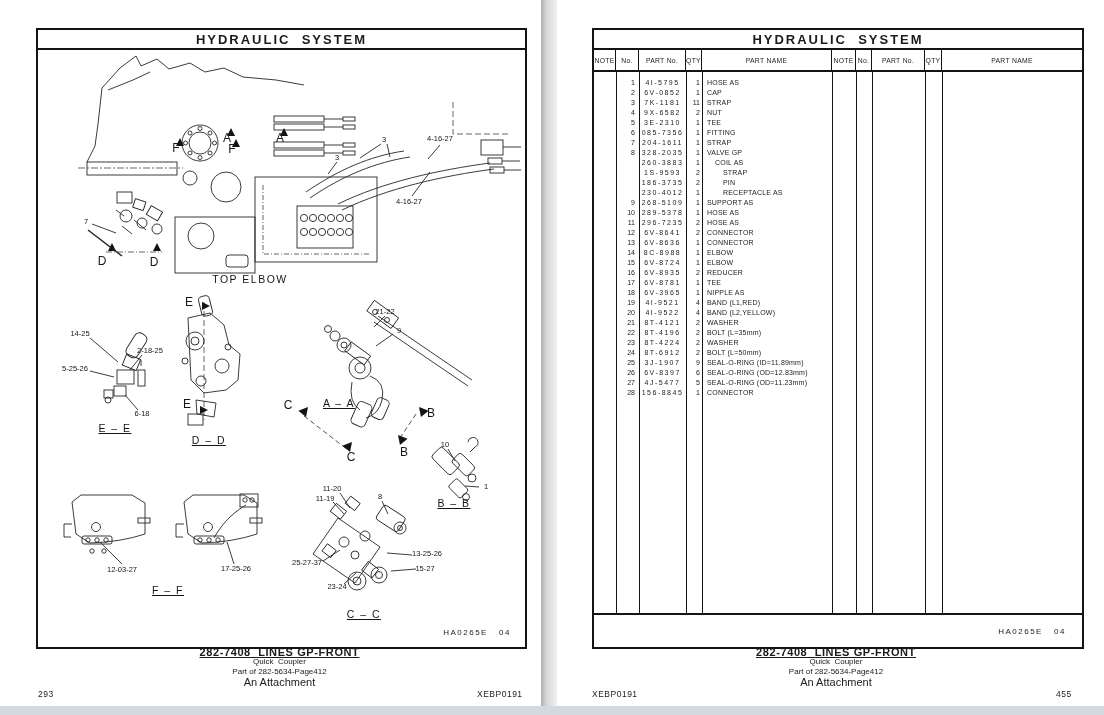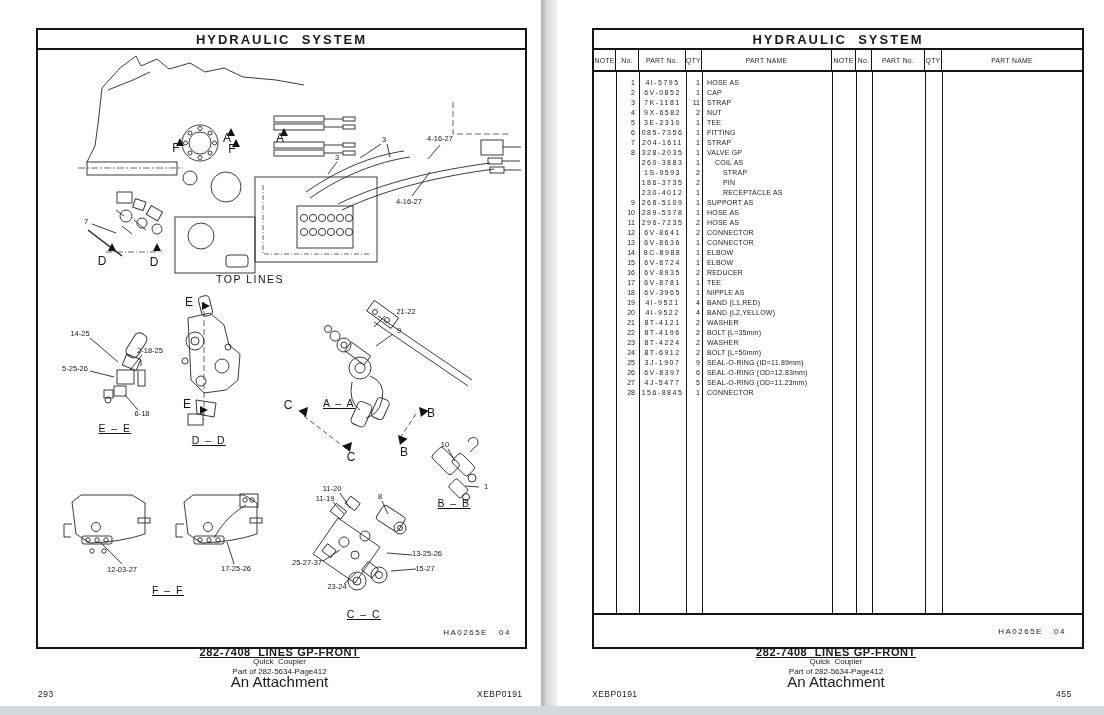--- a/index.html
+++ b/index.html
@@ -43,21 +43,21 @@
   .c-name{text-align:left;padding-left:5px;letter-spacing:0.2px;}
   .plate-strip{height:32px;border-top:2px solid #141414;display:flex;align-items:center;justify-content:flex-end;
                padding-right:16px;font-size:8px;letter-spacing:1.5px;white-space:pre;}
 
   
   .caption-block{position:absolute;top:647px;text-align:center;line-height:10px;}
   #caption-left{left:36px;width:487px;}
   #caption-right{left:35px;width:488px;}
   .cap-title{font-size:11px;font-weight:bold;letter-spacing:0.6px;text-decoration:underline;white-space:pre;}
   .cap-sub{font-size:8px;white-space:pre;}
-  .cap-sub3{font-size:15px;}
+  .cap-sub3{font-size:11px;}
   .footer-text{position:absolute;top:689px;font-size:8.5px;letter-spacing:0.5px;}
 </style>
 </head>
 <body>
 
 <div id="stage">
 
   <div class="page" id="page-left">
     <div class="sheet-box" id="left-box">
       <div class="sheet-title">HYDRAULIC  SYSTEM</div>
@@ -264,30 +264,30 @@
             <span class="co letter" style="left: 242px; top: 88px;">A</span>
             <span class="co letter" style="left: 138px; top: 98px;">F</span>
             <span class="co letter" style="left: 194px; top: 99px;">F</span>
             <span class="co" style="left: 346px; top: 90px;">3</span>
             <span class="co" style="left: 299px; top: 108px;">3</span>
             <span class="co" style="left: 402px; top: 89px;">4-16-27</span>
             <span class="co" style="left: 371px; top: 152px;">4-16-27</span>
             <span class="co" style="left: 48px; top: 172px;">7</span>
             <span class="co letter" style="left: 64px; top: 211px;">D</span>
             <span class="co letter" style="left: 116px; top: 212px;">D</span>
-            <span class="co topview" style="left: 212px; top: 229px;">TOP LINES</span>
+            <span class="co topview" style="left: 212px; top: 229px;">TOP ELBOW</span>
             <span class="co" style="left: 42px; top: 284px;">14-25</span>
             <span class="co" style="left: 112px; top: 301px;">2-18-25</span>
             <span class="co" style="left: 37px; top: 319px;">5-25-26</span>
             <span class="co" style="left: 104px; top: 364px;">6-18</span>
             <span class="co caption" style="left: 77px; top: 379px;">E – E</span>
             <span class="co letter" style="left: 151px; top: 252px;">E</span>
             <span class="co letter" style="left: 149px; top: 354px;">E</span>
             <span class="co caption" style="left: 171px; top: 391px;">D – D</span>
-            <span class="co" style="left: 368px; top: 262px;">21-22</span>
+            <span class="co" style="left: 347px; top: 262px;">21-22</span>
             <span class="co" style="left: 361px; top: 281px;">9</span>
             <span class="co caption" style="left: 301px; top: 354px;">A – A</span>
             <span class="co letter" style="left: 250px; top: 355px;">C</span>
             <span class="co letter" style="left: 313px; top: 407px;">C</span>
             <span class="co letter" style="left: 393px; top: 363px;">B</span>
             <span class="co letter" style="left: 366px; top: 402px;">B</span>
             <span class="co" style="left: 407px; top: 395px;">10</span>
             <span class="co" style="left: 448px; top: 437px;">1</span>
             <span class="co caption" style="left: 416px; top: 454px;">B – B</span>
             <span class="co" style="left: 84px; top: 520px;">12-03-27</span>

